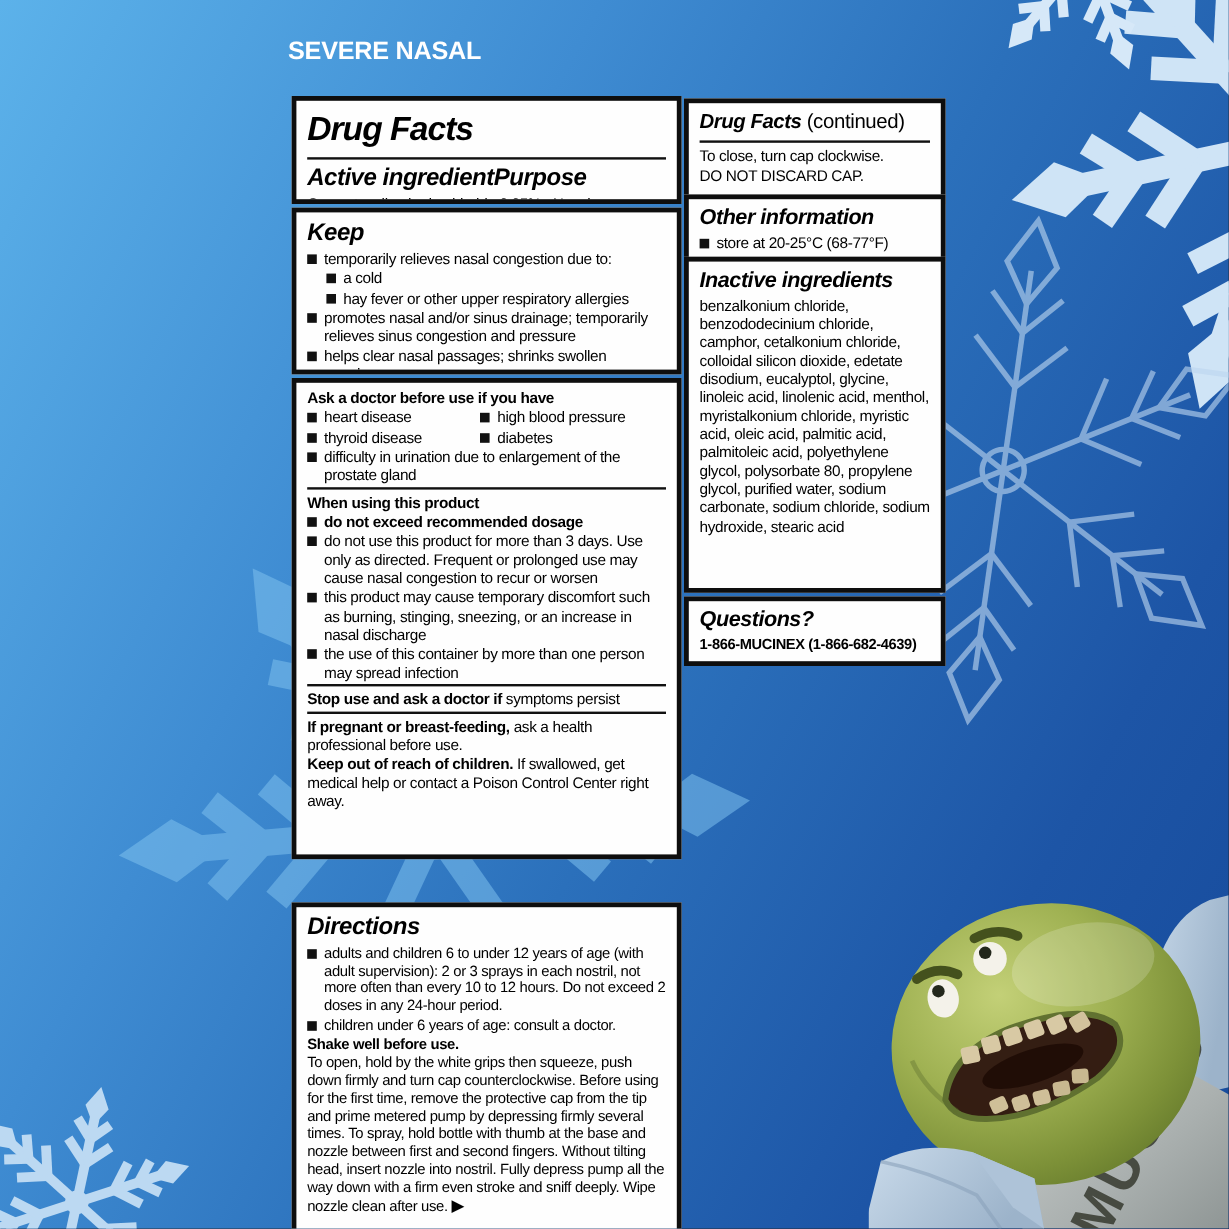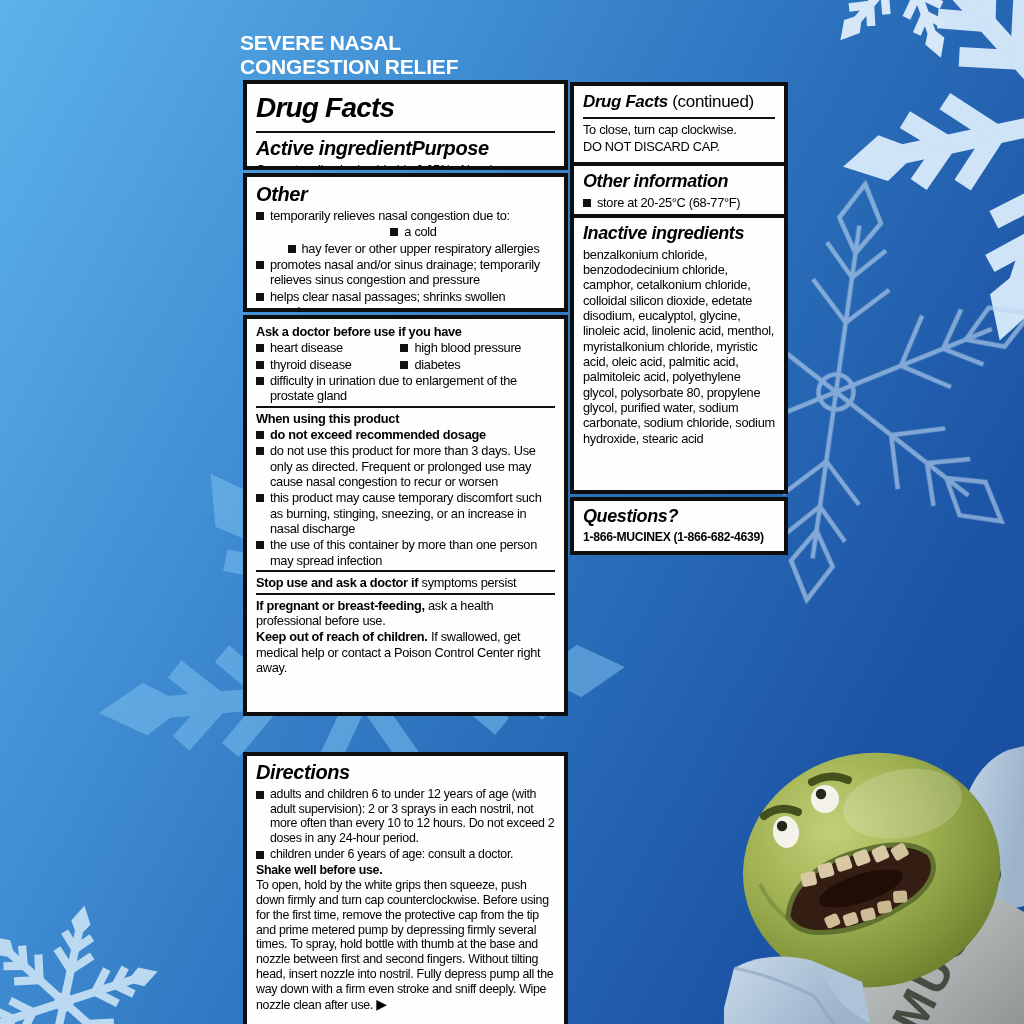--- a/index.html
+++ b/index.html
@@ -25,21 +25,21 @@
   }
   .colL{left:243px;width:325px;}
   .colR{left:570px;width:218px;}
   .df-title{font-style:italic;font-weight:bold;font-size:28px;letter-spacing:-0.8px;padding:2px 0 4px 0;}
   .hairline{border-top:2px solid #111;margin:2px 0 3px 0;}
   .ai-row{display:flex;justify-content:flex-start;font-style:italic;font-weight:bold;font-size:20px;letter-spacing:-0.4px;margin:1px 0 2px 0;}
   .h2{font-style:italic;font-weight:bold;font-size:20px;letter-spacing:-0.4px;margin:0 0 2px 0;}
   .h2r{font-style:italic;font-weight:bold;font-size:18px;letter-spacing:-0.4px;margin:0 0 2px 0;}
   .bullet{display:flex;margin:0 0 1px 0;}
   .bullet .sq{flex:0 0 auto;width:8px;height:8px;background:#111;margin:4px 6px 0 0;}
-  .sub{margin-left:16px;justify-content:center;}
+  .sub{margin-left:16px;}
   .b{font-weight:bold;}
   .para{margin:0 0 1px 0;}
   .grid2{display:grid;grid-template-columns:1fr 1.1fr;column-gap:4px;}
   .dfc-row{font-size:17px;padding:1px 0 3px 0;}
   .dfc-row .t{font-style:italic;font-weight:bold;letter-spacing:-0.4px;}
   .caps{margin:0;}
   .arrow{font-size:14px;letter-spacing:0;}
   .dir{font-size:12.4px;line-height:1.19;}
   #character{position:absolute;right:0;bottom:0;z-index:6;}
 </style>
@@ -97,35 +97,34 @@
     <g style="color:#7dc0ee;opacity:0.55">
       <use href="#flakeS" transform="translate(362,690) rotate(25) scale(2.2)"></use>
     </g>
     <g style="color:#bcd9f2">
       <use href="#flakeS" transform="translate(64,1002) rotate(12) scale(0.82)"></use>
     </g>
   </svg>
 
   <div class="claim">
     <div>SEVERE NASAL</div>
-    <div>CONGESTION RELIEF</div>
   </div>
 
   <div class="box colL" style="top:80px;height:90px;">
     <div class="df-title">Drug Facts</div>
     <div class="hairline"></div>
     <div class="ai-row">
       <span>Active ingredient</span>
       <span>Purpose</span>
     </div>
     <div class="para">Oxymetazoline hydrochloride 0.05%...Nasal decongestant</div>
   </div>
 
   <div class="box colL" style="top:173px;height:139px;">
-    <div class="h2">Other</div>
+    <div class="h2">Keep</div>
     <div class="bullet">
       <span class="sq"></span>
       <span>temporarily relieves nasal congestion due to:</span>
     </div>
     <div class="bullet sub">
       <span class="sq"></span>
       <span>a cold</span>
     </div>
     <div class="bullet sub">
       <span class="sq"></span>

